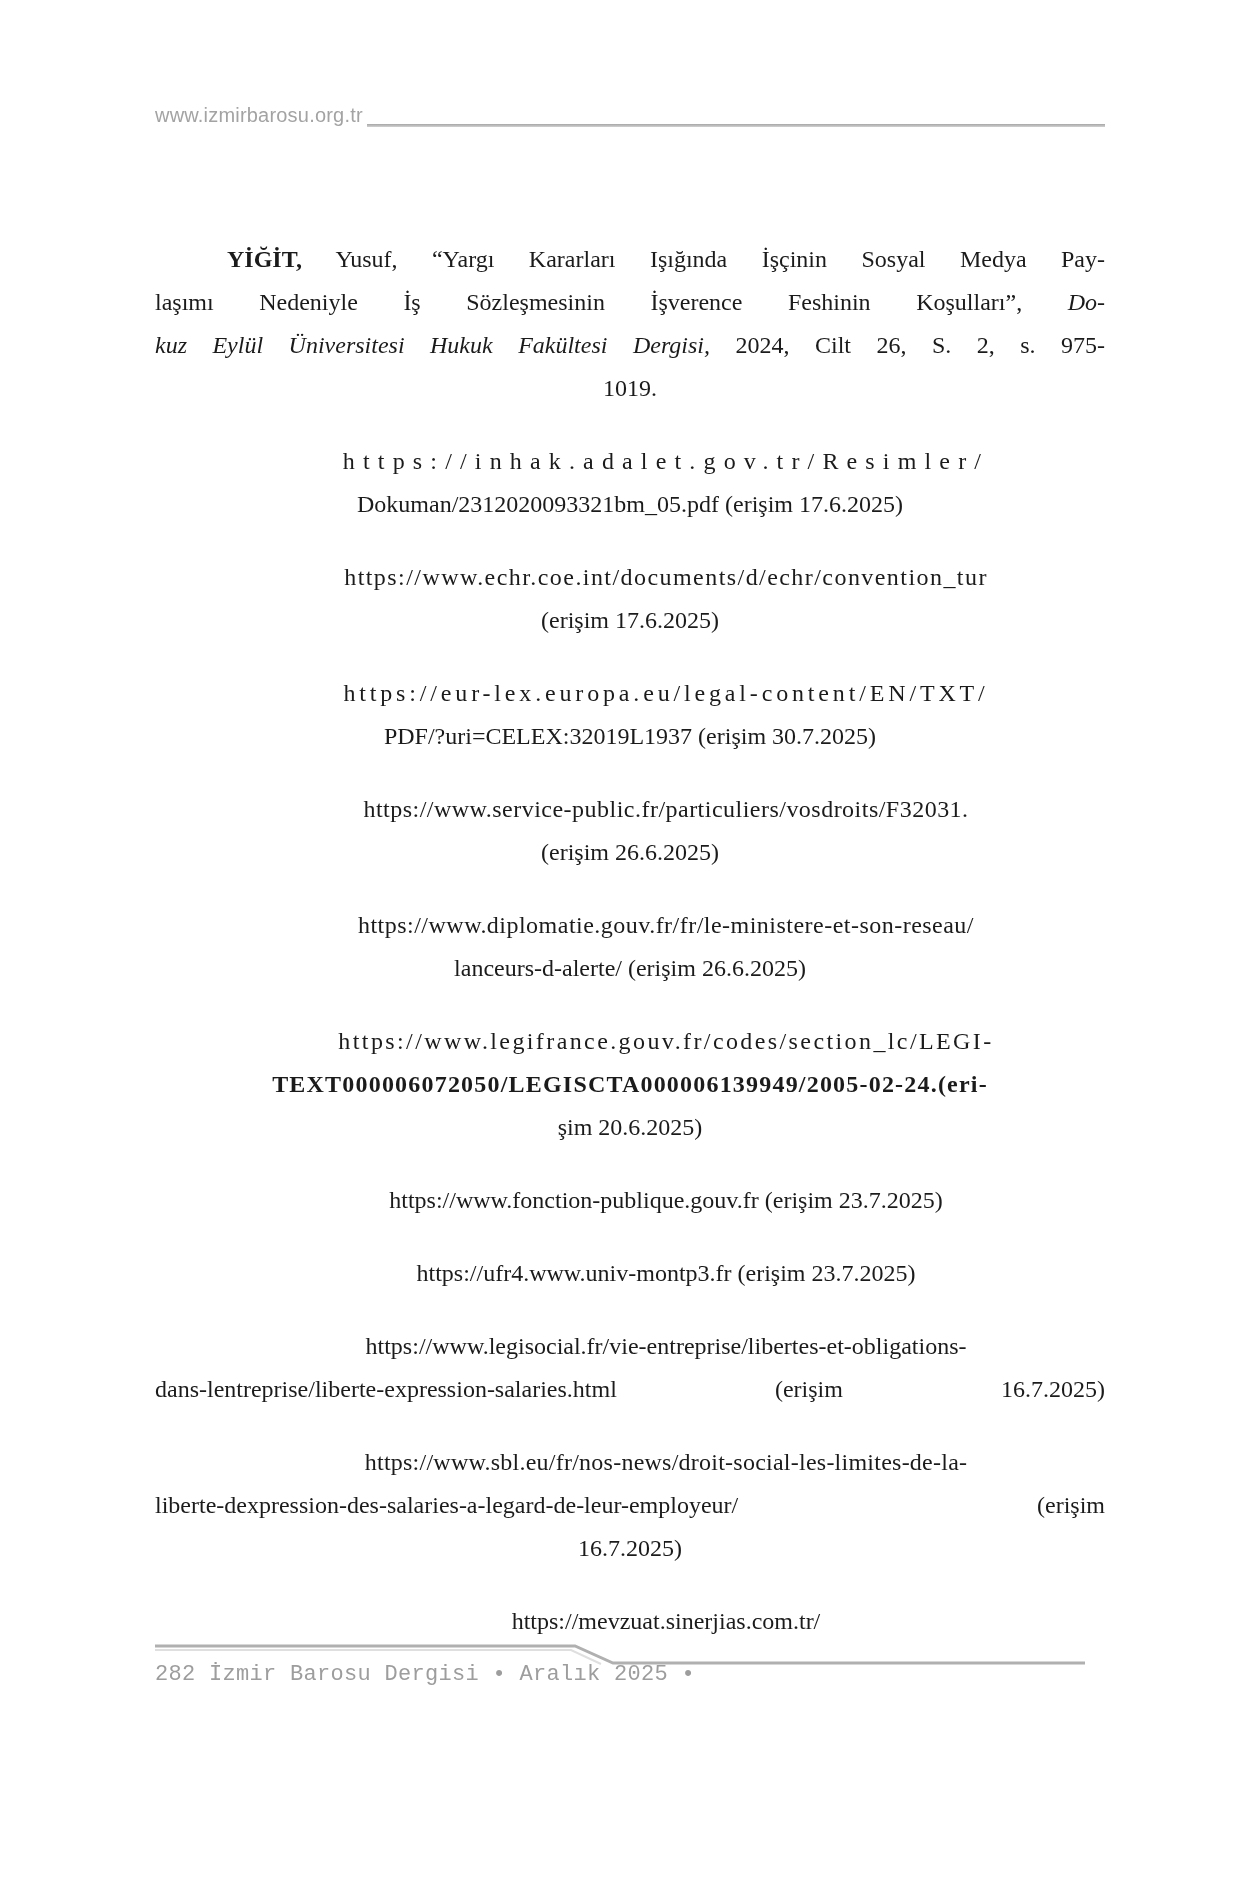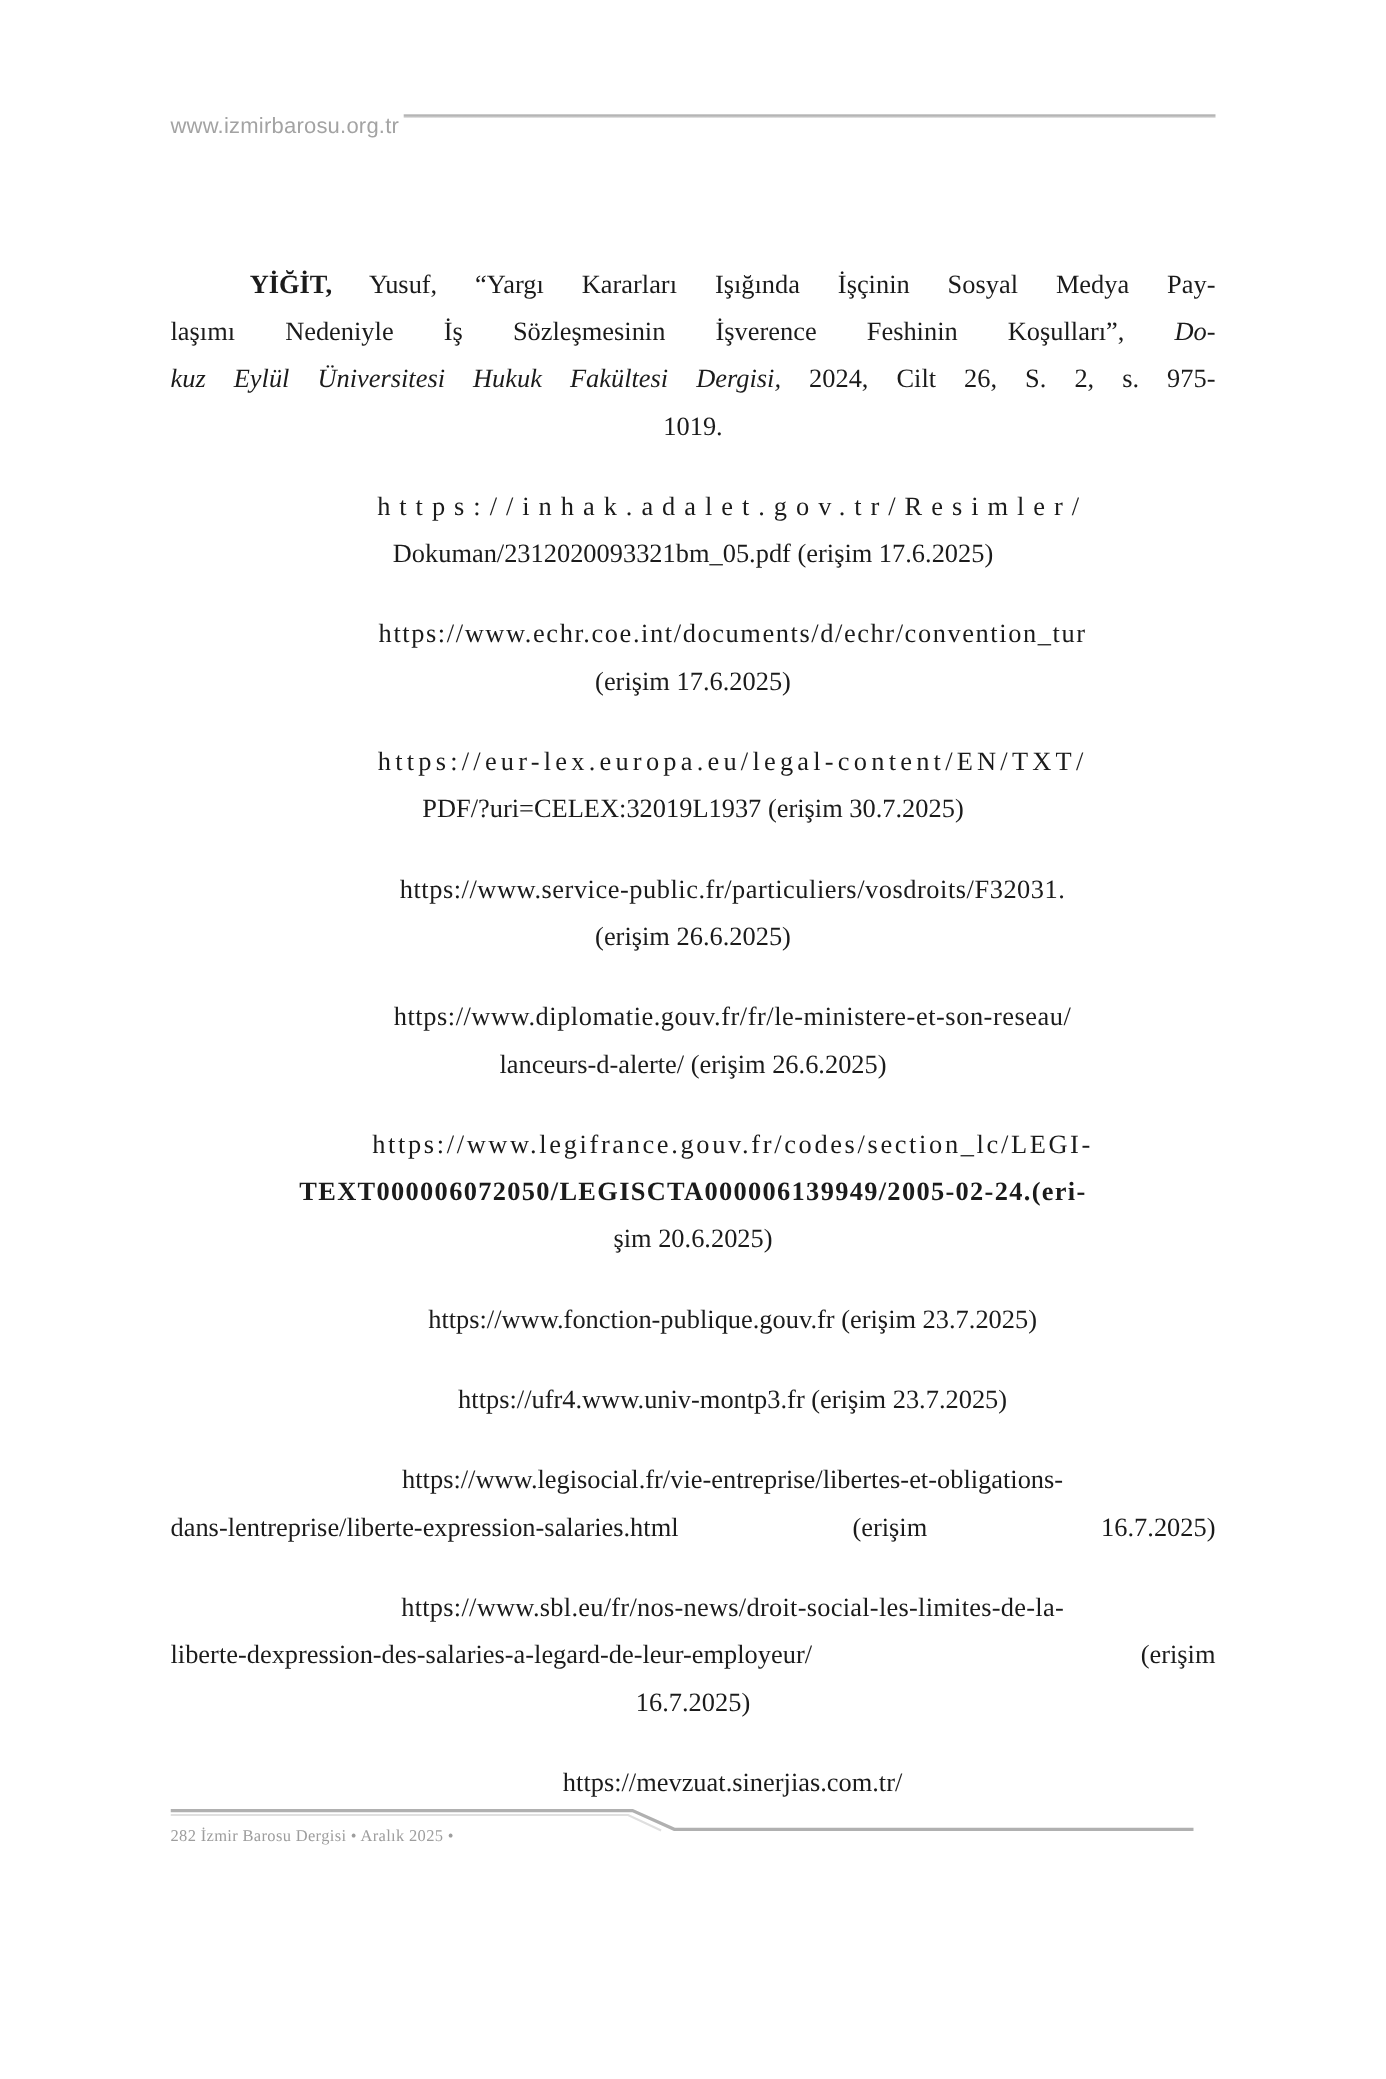--- a/index.html
+++ b/index.html
@@ -14,21 +14,21 @@
     color: #1b1b1b;
     overflow: hidden;
   }
   
   .header {
     position: absolute;
     left: 155px;
     top: 104px;
     width: 950px;
     display: flex;
-    align-items: flex-start;
+    align-items: flex-end;
   }
   .header .site-url {
     font-family: "Liberation Sans", sans-serif;
     font-size: 20px;
     color: #a3a3a3;
     letter-spacing: 0.2px;
     white-space: nowrap;
   }
   .header .rule {
     flex: 1;
@@ -57,22 +57,22 @@
     position: absolute;
     left: 155px;
     top: 1641px;
     width: 935px;
     height: 32px;
   }
   .footer-text {
     position: absolute;
     left: 155px;
     top: 1662px;
-    font-family: Liberation Serif, serif;
-    font-size: 15px;
+    font-family: Liberation Mono, monospace;
+    font-size: 22px;
     color: #9d9d9d;
     letter-spacing: 0.3px;
     white-space: nowrap;
   }
 </style>
 </head>
 <body>
 
 <div class="page">
 

